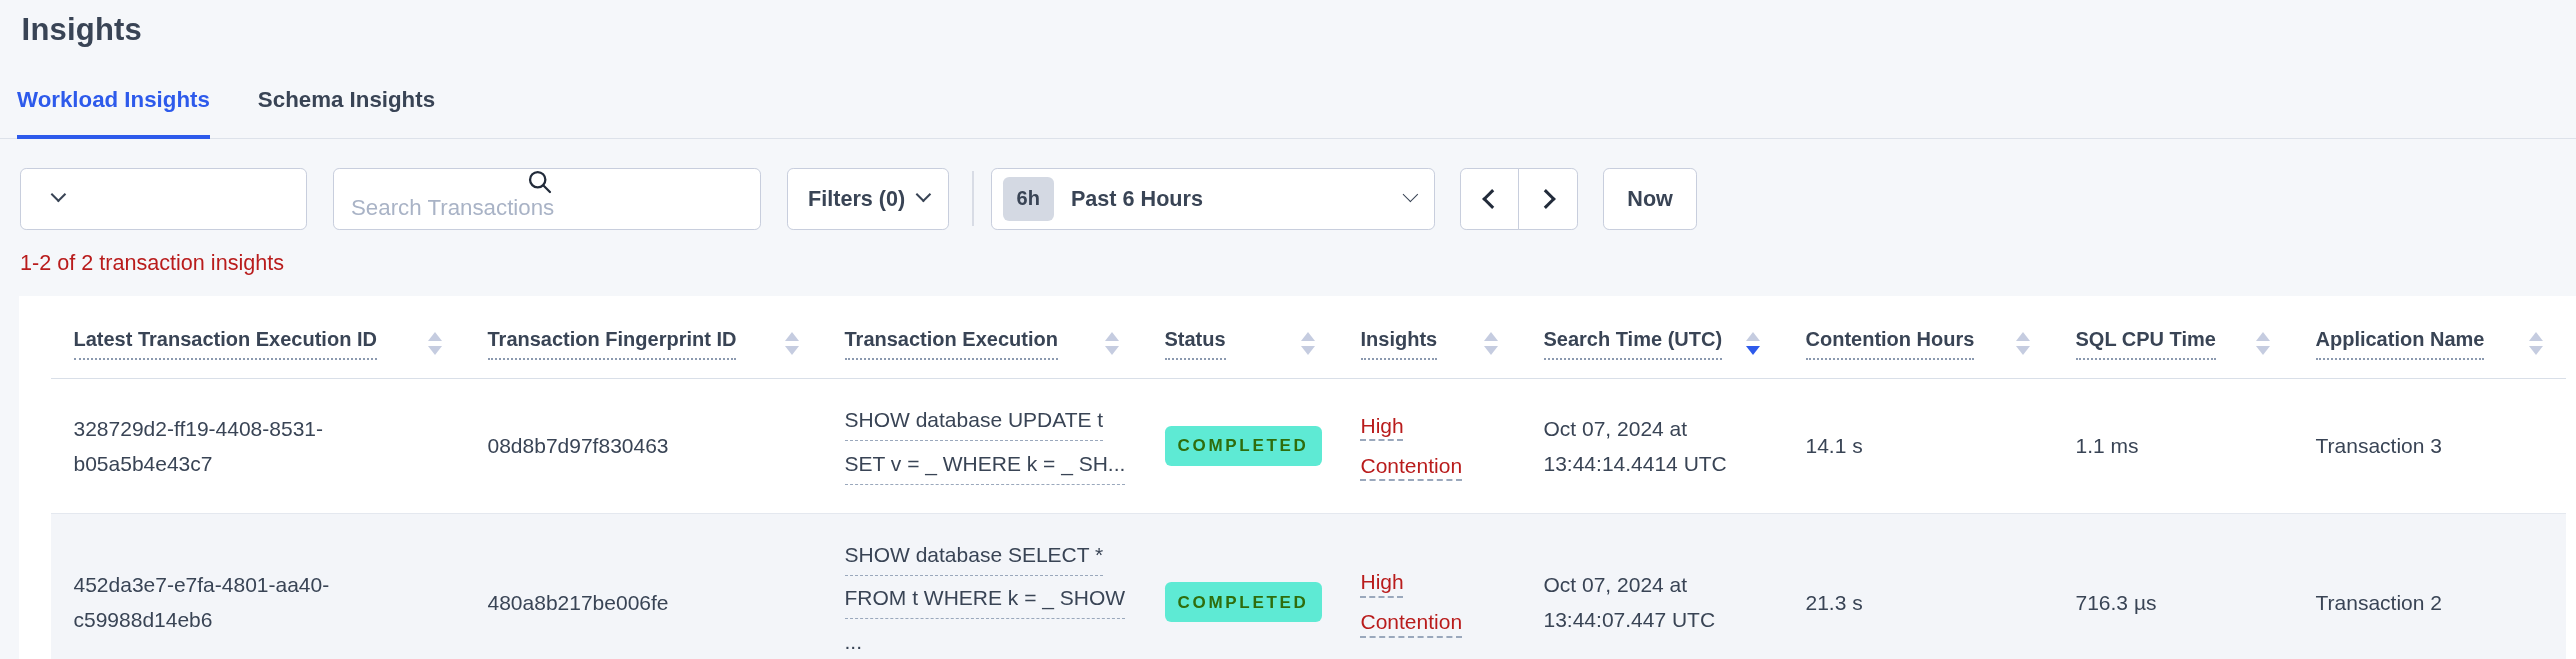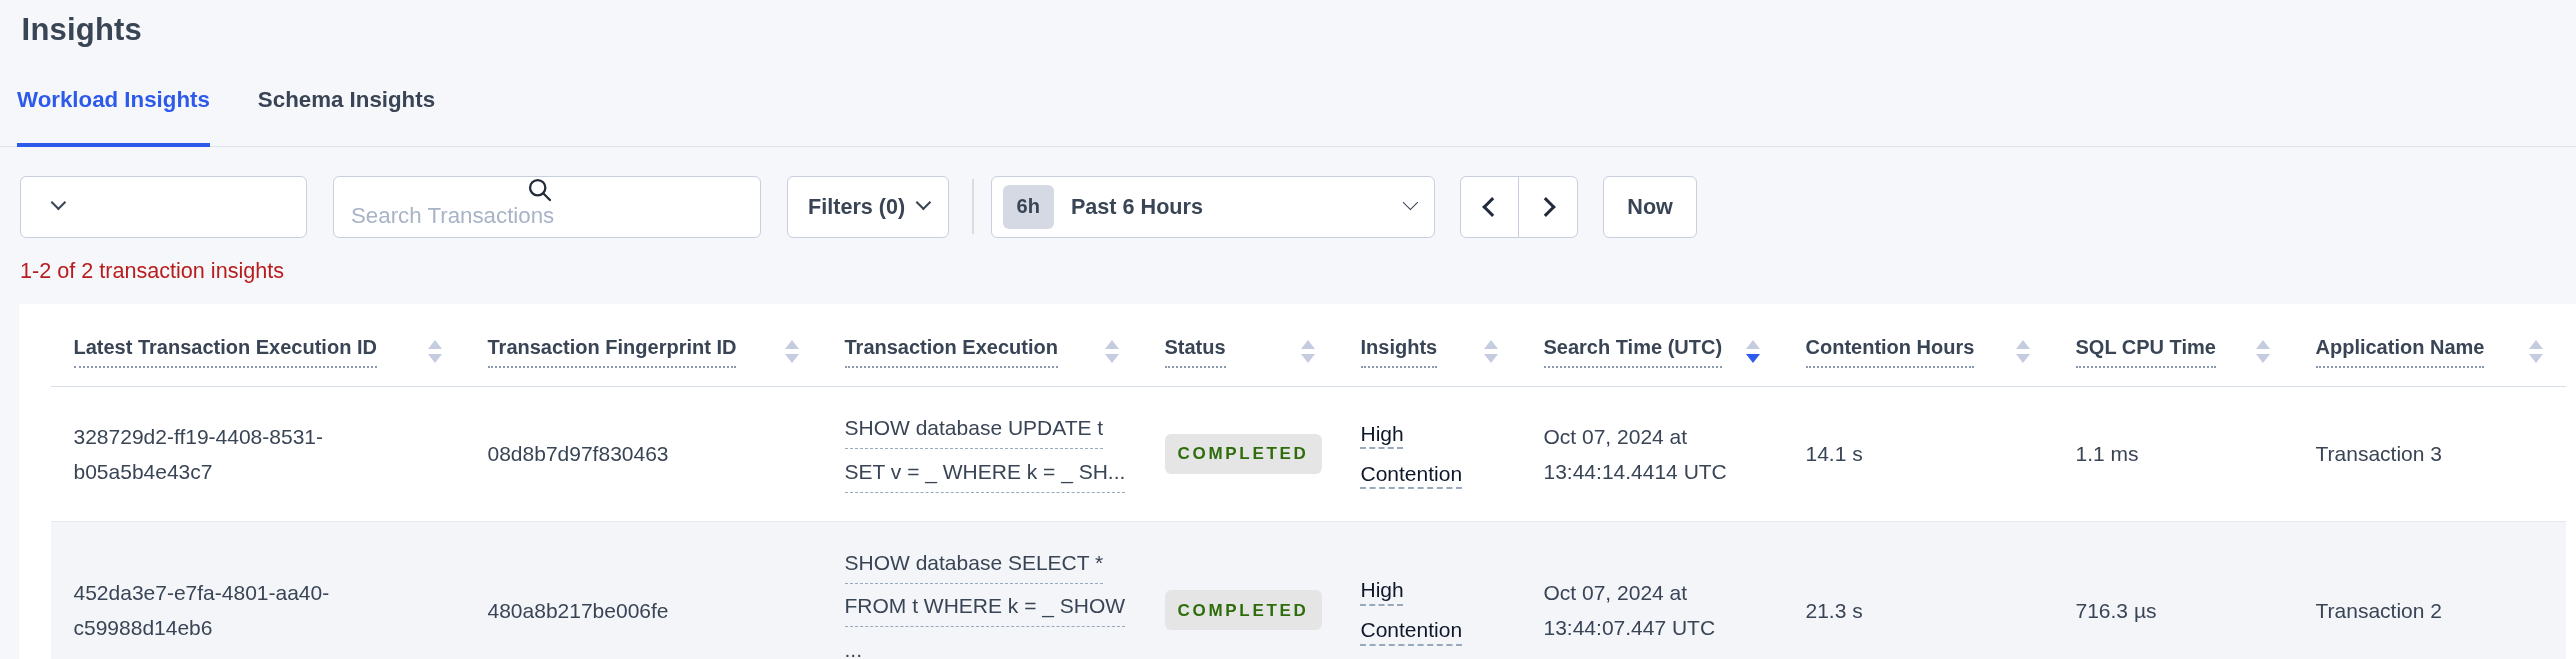--- a/index.html
+++ b/index.html
@@ -21,21 +21,21 @@
   }
   .tabs {
     margin-top: 39px;
     padding-left: 17px;
     border-bottom: 1.5px solid #dde2ea;
     display: flex;
     gap: 48px;
   }
   .tab {
     display: inline-block;
-    padding-bottom: 30px;
+    padding-bottom: 22px;
     margin-bottom: -1.5px;
     font-size: 22.3px;
     font-weight: 600;
     color: #394455;
     border-bottom: 4.6px solid transparent;
     cursor: pointer;
   }
   .tab.active { color: #2d5aeb; border-bottom-color: #2d5aeb; }
 
   
@@ -158,31 +158,31 @@
   .query-link { cursor: pointer; }
   .query-line {
     display: inline-block;
     white-space: nowrap;
     border-bottom: 1.5px dashed #9aa8bc;
     padding-bottom: 3.1px;
     margin-bottom: 4.6px;
   }
   .status-badge {
     display: inline-block;
-    background: #e5e5e5;
+    background: #5eead4;
     color: #2f6d0c;
     font-size: 17px;
     font-weight: 700;
     letter-spacing: 2.7px;
     line-height: 1;
     padding: 11.6px 13px;
     border-radius: 6.2px;
   }
   .insight-link {
-    color: #0f172a;
+    color: #b91c1c;
     text-decoration: underline dashed #9aa8bc;
     text-decoration-thickness: 1.5px;
     text-underline-offset: 7px;
     cursor: pointer;
     line-height: 40px;
   }
 </style>
 </head>
 <body>
 

